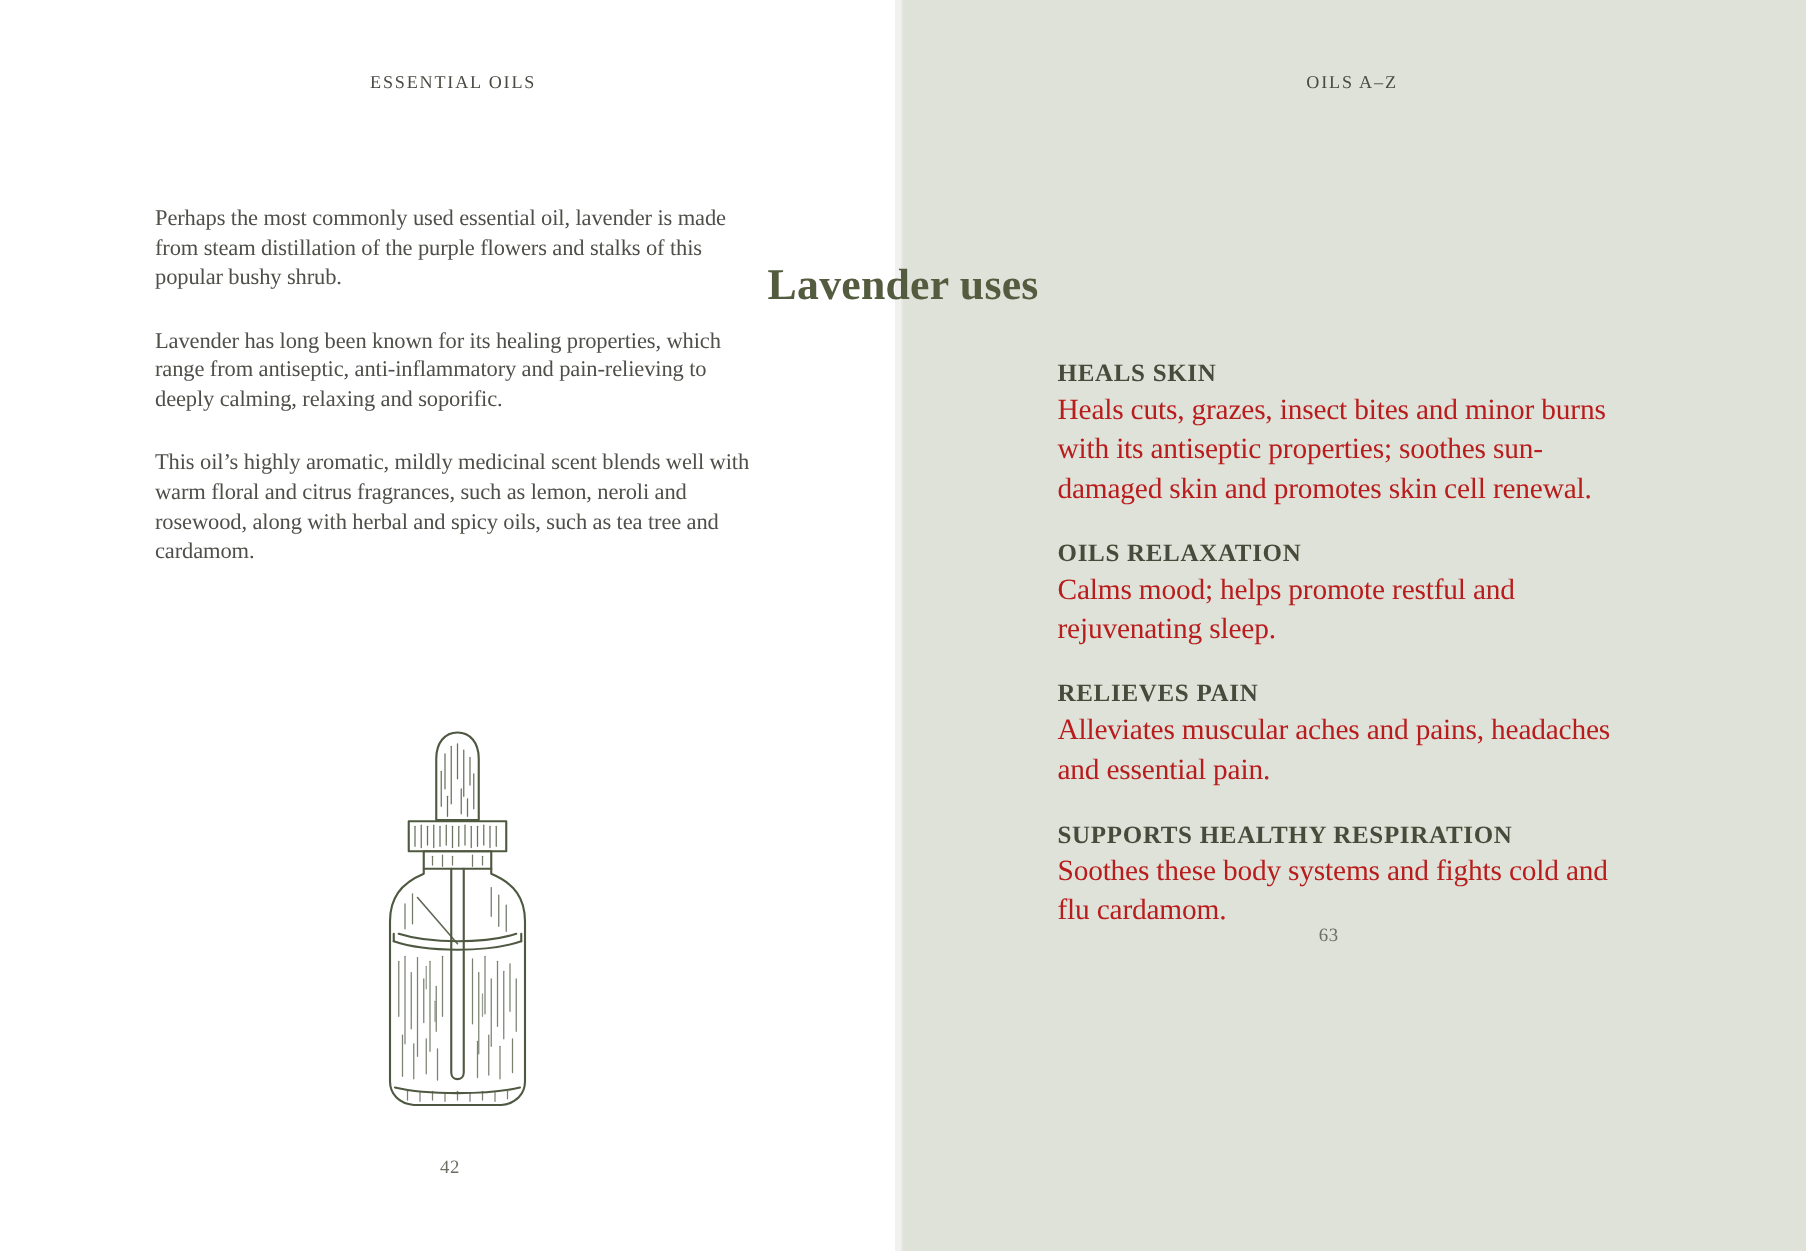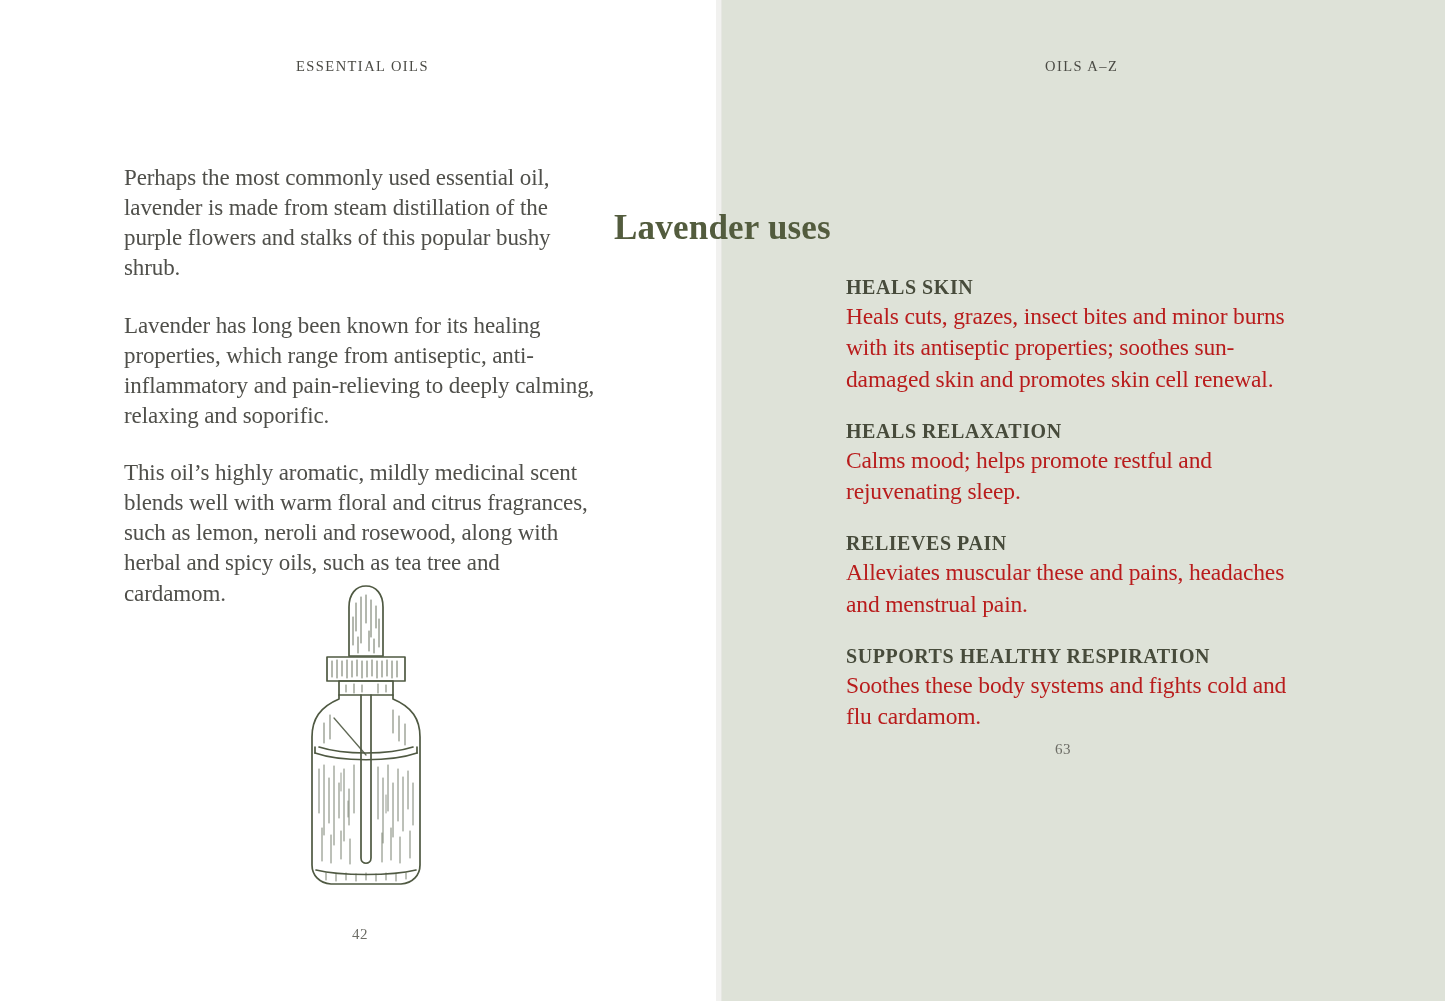--- a/index.html
+++ b/index.html
@@ -70,21 +70,21 @@
   
   .body-col {
     position: absolute;
     left: 124px;
     top: 163px;
     width: 480px;
   }
   .body-col p {
     margin: 0 0 27px 0;
     font-family: "Liberation Serif", "DejaVu Serif", serif;
-    font-size: 23px;
+    font-size: 18px;
     line-height: 1.31;
     color: #4f4f4a;
     letter-spacing: -0.1px;
   }
   .body-col p:last-child { margin-bottom: 16px; }
 
   
   .illustration {
     position: absolute;
     left: 286px;
@@ -106,21 +106,21 @@
     font-size: 35px;
     color: #535c3e;
     letter-spacing: 0.2px;
   }
   .uses-list {
     position: absolute;
     left: 846px;
     top: 276px;
     width: 470px;
   }
-  .use-block { margin-bottom: 25px; }
+  .use-block { margin-bottom: 25px; margin-top: 12px; }
   .use-block:last-child { margin-bottom: 0; }
   .use-heading {
     font-family: "Liberation Serif", "DejaVu Serif", serif;
     font-weight: bold;
     font-size: 20px;
     letter-spacing: 0.55px;
     color: #474b3b;
     margin-bottom: 2px;
   }
   .use-text {
@@ -272,26 +272,26 @@
   <div class="running-head right">OILS A–Z</div>
 
   <div class="uses-title">Lavender uses</div>
 
   <div class="uses-list">
     <div class="use-block">
       <div class="use-heading">HEALS SKIN</div>
       <div class="use-text">Heals cuts, grazes, insect bites and minor burns with its antiseptic properties; soothes sun-damaged skin and promotes skin cell renewal.</div>
     </div>
     <div class="use-block">
-      <div class="use-heading">HEALS RELAXATION</div>
+      <div class="use-heading">OILS RELAXATION</div>
       <div class="use-text">Calms mood; helps promote restful and rejuvenating sleep.</div>
     </div>
     <div class="use-block">
       <div class="use-heading">RELIEVES PAIN</div>
-      <div class="use-text">Alleviates muscular these and pains, headaches and menstrual pain.</div>
+      <div class="use-text">Alleviates muscular aches and pains, headaches and essential pain.</div>
     </div>
     <div class="use-block">
       <div class="use-heading">SUPPORTS HEALTHY RESPIRATION</div>
       <div class="use-text">Soothes these body systems and fights cold and flu cardamom.</div>
     </div>
   </div>
 
   <div class="folio right">63</div>
 
 </div>

